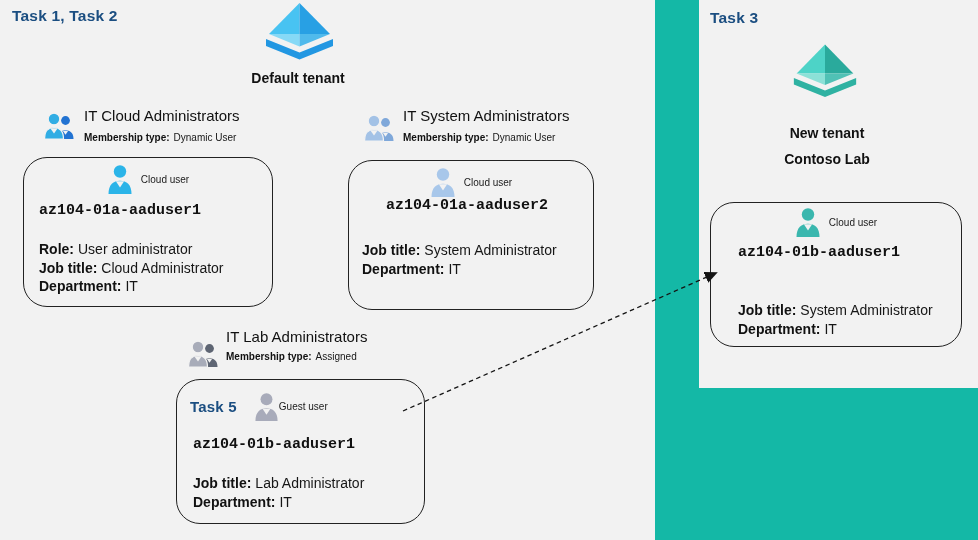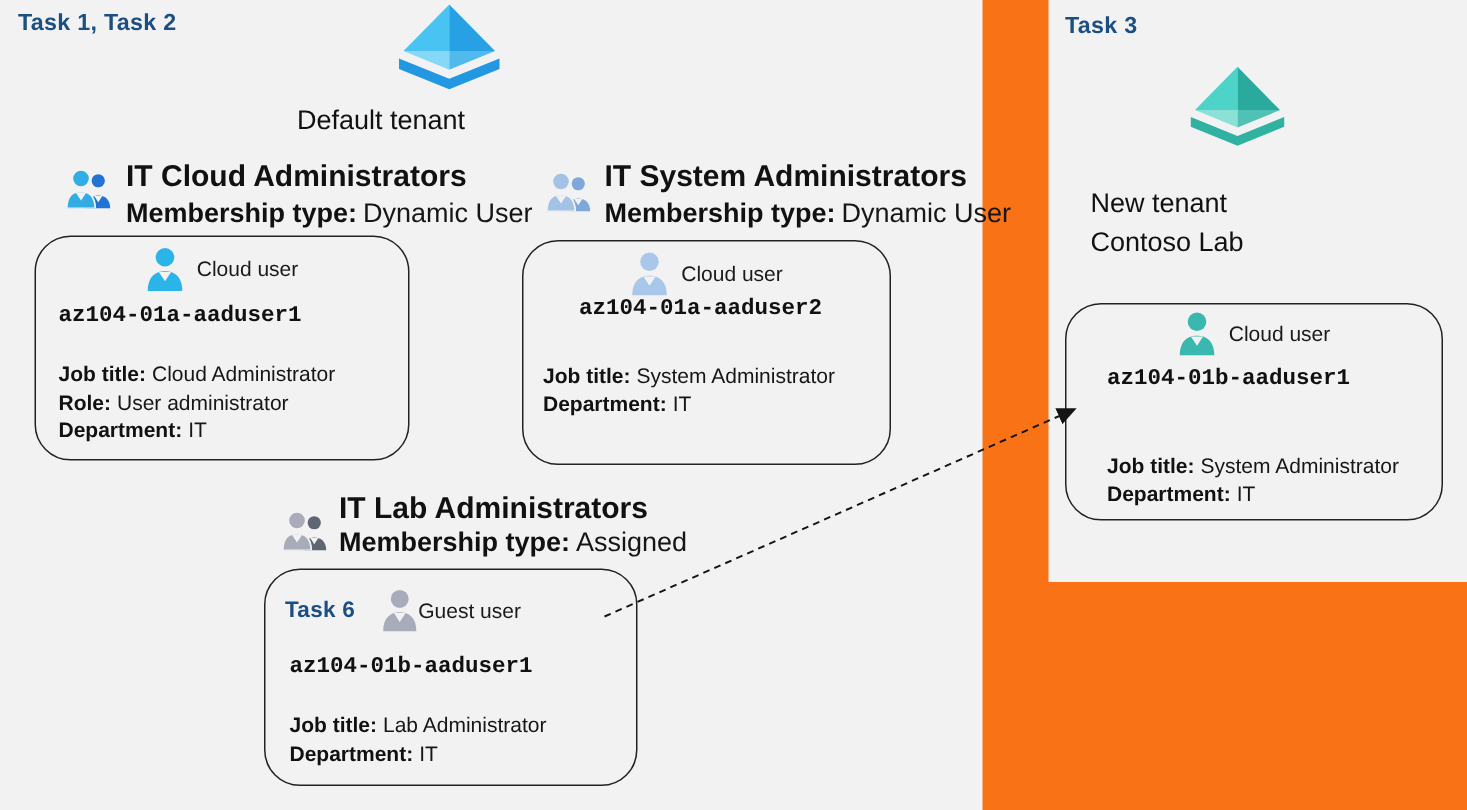--- a/index.html
+++ b/index.html
@@ -1,30 +1,30 @@
 <!DOCTYPE html>
 <html><head>
 <meta charset="utf-8">
 <style>
   html,body{margin:0;padding:0;background:#ffffff;}
   #canvas{
-    position:relative;width:978px;height:540px;background:#f97316;overflow:hidden;
+    position:relative;width:978px;height:540px;background:#14b8a6;overflow:hidden;
     font-family:"Liberation Sans",sans-serif;color:#161616;
   }
   .abs{position:absolute;}
   .panel{position:absolute;background:#f2f2f2;}
   .task-label{font-weight:bold;font-size:15.5px;color:#1b4e81;letter-spacing:.2px;}
-  .tenant-name{font-weight:normal;font-size:18px;color:#111;width:200px;}
-  .group-title{font-weight:bold;font-size:20px;color:#111;white-space:nowrap;}
-  .meta{font-size:18px;white-space:nowrap;}
+  .tenant-name{font-weight:bold;font-size:14px;color:#111;text-align:center;width:200px;}
+  .group-title{font-weight:normal;font-size:15px;color:#111;white-space:nowrap;}
+  .meta{font-size:10px;white-space:nowrap;}
   .lbl{font-weight:bold;color:#111;}
   .val{margin-left:4px;}
   .box{position:absolute;border:1.4px solid #222;border-radius:24px;background:transparent;}
   .box-header{position:absolute;left:0;top:6px;width:100%;display:flex;align-items:center;justify-content:center;gap:8px;}
-  .box-header .type-label{font-size:14px;color:#1a1a1a;}
+  .box-header .type-label{font-size:10px;color:#1a1a1a;}
   .uname{position:absolute;font-weight:bold;font-size:15px;color:#111;white-space:nowrap;font-family:Liberation Mono, monospace;}
   .details{position:absolute;font-size:14px;line-height:18.5px;white-space:nowrap;}
   svg{display:block;}
   .arrow-layer{position:absolute;left:0;top:0;pointer-events:none;}
 </style>
 </head>
 <body>
 
 <div id="canvas">
 
@@ -65,22 +65,22 @@
         <svg width="26" height="30" viewBox="0 0 26 30">
           <circle cx="13" cy="7.5" r="6.2" fill="#2bb4e8"></circle>
           <path d="M1.5,30 C1.5,20.5 6.5,16.8 13,16.8 C19.5,16.8 24.5,20.5 24.5,30 Z" fill="#2bb4e8"></path>
           <path d="M8.9,17.3 L17.1,17.3 L13,23.5 Z" fill="#f2f2f2"></path>
         </svg>
       </span>
       <span class="type-label">Cloud user</span>
     </div>
     <div class="uname" style="left:15px;top:44px;">az104-01a-aaduser1</div>
     <div class="details" style="left:15px;top:82px;">
+      <div><span class="lbl">Role:</span><span class="val">User administrator</span></div>
       <div><span class="lbl">Job title:</span><span class="val">Cloud Administrator</span></div>
-      <div><span class="lbl">Role:</span><span class="val">User administrator</span></div>
       <div><span class="lbl">Department:</span><span class="val">IT</span></div>
     </div>
   </div>
 
   <div class="abs" style="left:364px;top:114px;">
     <svg width="30" height="27" viewBox="0 0 30 27">
       <circle cx="21.5" cy="8.5" r="4.4" fill="#7fa8da"></circle>
       <path d="M14,27 C14,20.5 17.5,18.3 21.5,18.3 C25.5,18.3 29.5,20.5 29.5,27 Z" fill="#7fa8da"></path>
       <path d="M18.8,18.7 L24.2,18.7 L21.5,22.8 Z" fill="#f2f2f2"></path>
       <circle cx="10" cy="7" r="5.8" fill="#a3c2e6" stroke="#f2f2f2" stroke-width="1.2"></circle>
@@ -121,21 +121,21 @@
       <path d="M6.3,16.2 L13.7,16.2 L10,21.6 Z" fill="#f2f2f2"></path>
     </svg>
   </div>
   <div class="abs meta" style="left:226px;top:351px;">
     <span class="lbl">Membership type:</span><span class="val">Assigned</span>
   </div>
   <div class="abs group-title" style="left:226px;top:328px;">IT Lab Administrators</div>
 
   <div class="box" style="left:176px;top:379px;width:247px;height:143px;">
     <div class="box-header" style="justify-content:flex-start;padding-left:13px;top:12px;gap:0;">
-      <span class="task-label" style="font-size:15px;">Task 6</span>
+      <span class="task-label" style="font-size:15px;">Task 5</span>
       <span style="margin-left:17px;">
         <svg width="25" height="29" viewBox="0 0 26 30">
           <circle cx="13" cy="7.5" r="6.2" fill="#a8abba"></circle>
           <path d="M1.5,30 C1.5,20.5 6.5,16.8 13,16.8 C19.5,16.8 24.5,20.5 24.5,30 Z" fill="#a8abba"></path>
           <path d="M8.9,17.3 L17.1,17.3 L13,23.5 Z" fill="#f2f2f2"></path>
         </svg>
       </span>
       <span class="type-label" style="">Guest user</span>
     </div>
     <div class="uname" style="left:16px;top:56px;">az104-01b-aaduser1</div>

